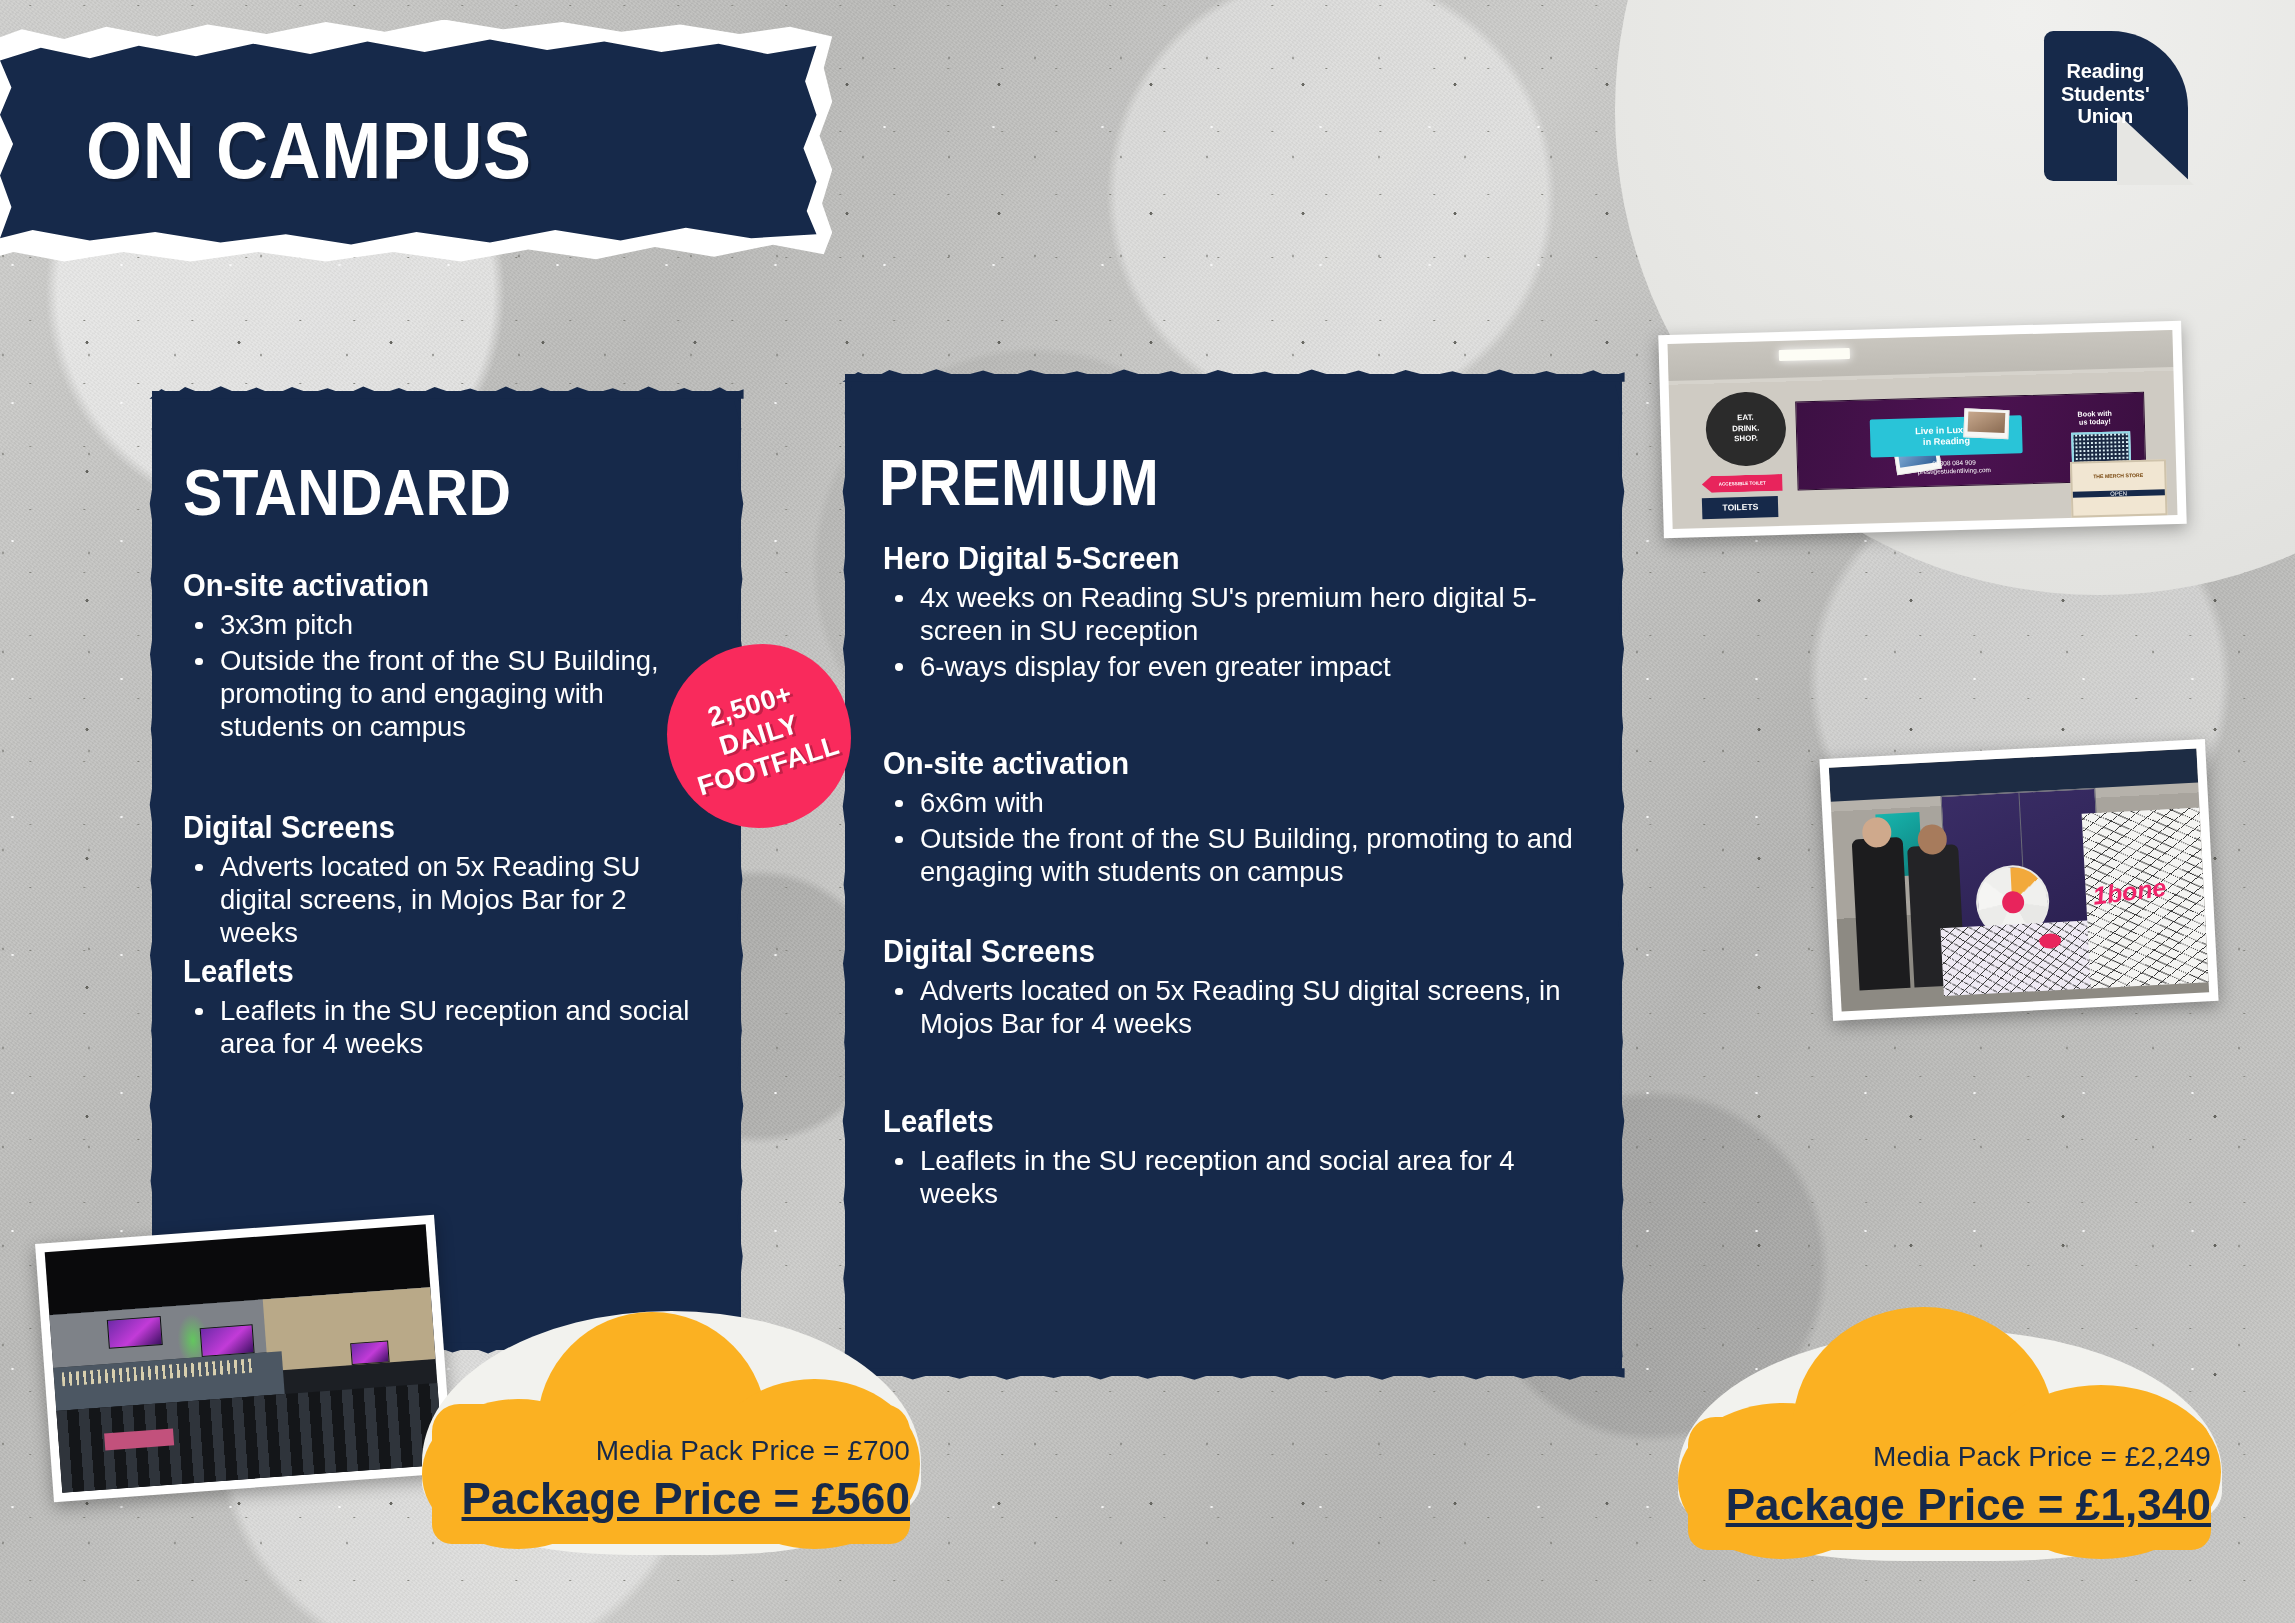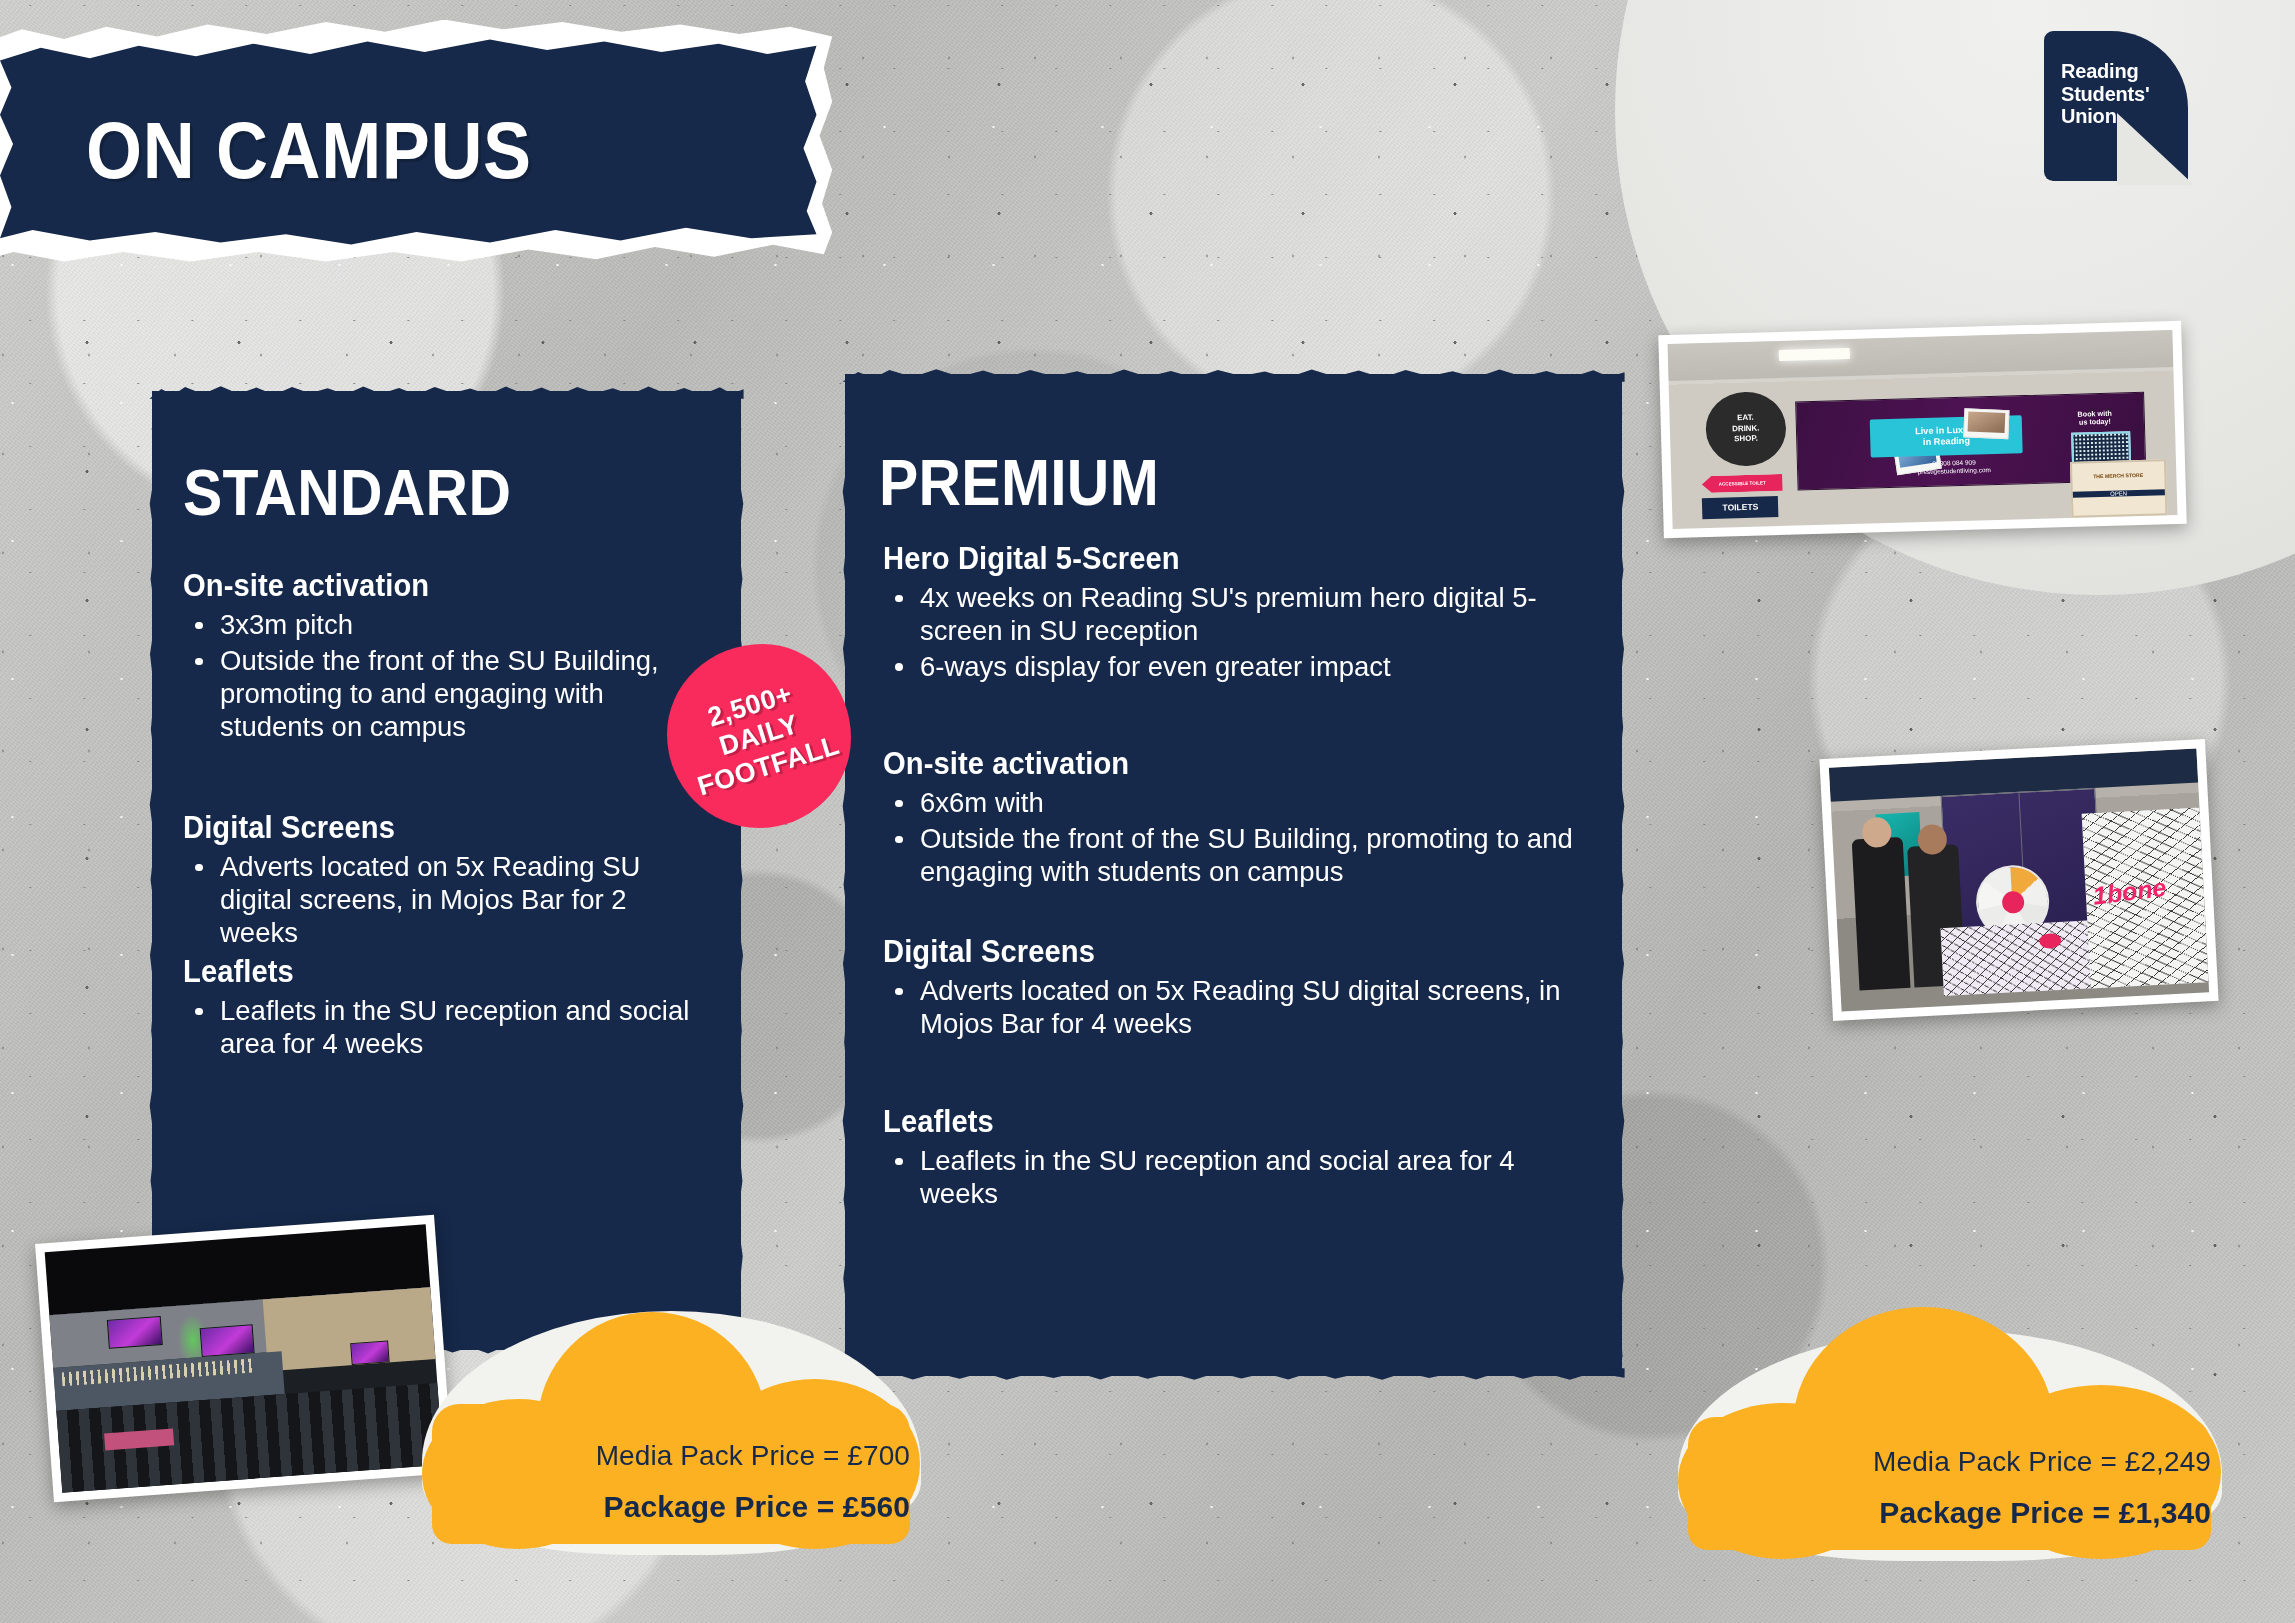--- a/index.html
+++ b/index.html
@@ -53,21 +53,21 @@
     width: 968px; height: 968px;
     border-radius: 50%;
     background: radial-gradient(circle at 42% 40%, #f0f0ee 0%, #e6e6e3 55%, #dcdcd9 100%);
     pointer-events: none;
   }
 
   
   #logo {
     position: absolute;
     left: 2044px; top: 31px;
-    width: 144px; height: 150px;
+    width: 144px; height: 150px; text-align: center;
   }
   #logo .rmark {
     position: absolute; inset: 0;
     background: #16294a;
     border-radius: 9.2px 77px 0 9.2px;
   }
   #logo .rnotch {
     position: absolute;
     left: 73px; top: 82px;
     width: 77px; height: 72px;
@@ -425,21 +425,21 @@
     background: #fbb122;
     border-radius: 27.5px 27.5px 19.6px 19.6px;
   }
   .price-banner .ptext {
     position: absolute;
     left: 0; right: 0; bottom: 19.6px;
     text-align: right;
     color: #16294a;
   }
   .price-banner .line1 { font-size: 28px; font-weight: 400; letter-spacing: 0.1px; }
-  .price-banner .line2 { font-size: 30px; font-weight: 900; letter-spacing: 0.1px; margin-top: 18px; }
+  .price-banner .line2 { font-size: 44px; font-weight: 900; letter-spacing: 0.1px; margin-top: 7px; text-decoration: underline; }
 
   #price-standard { left: 432px; top: 1302px; width: 478px; height: 242px; }
   #price-premium  { left: 1688px; top: 1321px; width: 523px; height: 229px; }
 </style>
 </head>
 <body>
 
 <div id="stage">
 
   <div id="speckle"></div>

